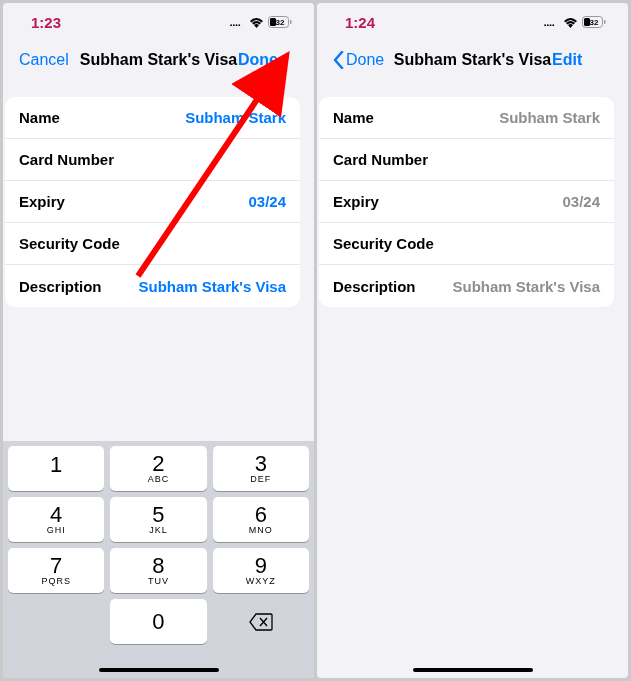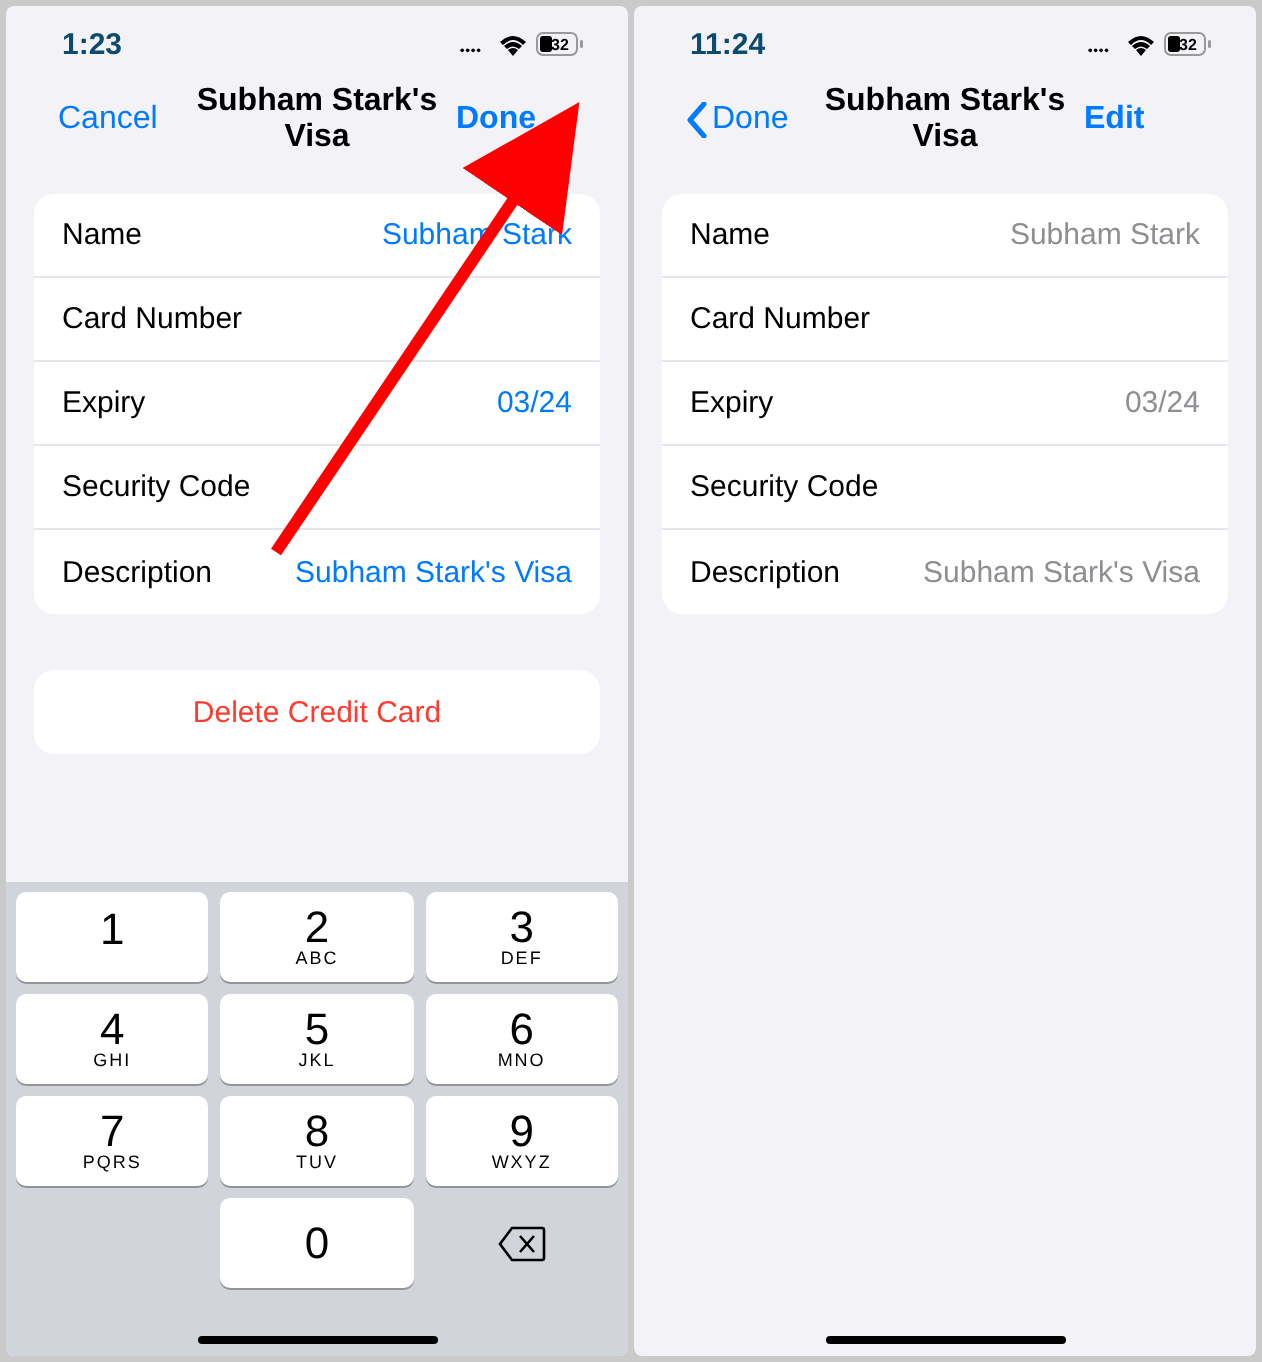--- a/index.html
+++ b/index.html
@@ -24,40 +24,40 @@
     flex-direction: column;
   }
   .status-bar {
     height: 38px;
     display: flex;
     justify-content: space-between;
     align-items: center;
     padding: 0 22px 0 28px;
     font-size: 15px;
     font-weight: 600;
-    color: #0c4a6e;
+    color: #be185d;
   }
   .status-right { display: flex; align-items: center; gap: 4px; }
   .nav {
     height: 38px;
     display: flex;
     align-items: center;
     justify-content: space-between;
-    padding: 0 26px;
+    padding: 0 16px;
   }
   .nav-left, .nav-right {
     color: #007aff;
     font-size: 16px;
     min-width: 60px;
   }
   .nav-left { text-align: left; display:flex; align-items:center; gap:2px; }
   .nav-right { text-align: left; font-weight: 600; }
   .nav-right.regular { font-weight: 700; }
   .nav-title { font-size: 16px; font-weight: 600; color: #000; flex:1; text-align:center; }
-  .content { padding: 18px 14px 0 14px; flex:1; }
+  .content { padding: 18px 14px 0 2px; flex:1;font-weight:bold; }
   .group {
     background: #fff;
     border-radius: 10px;
     overflow: hidden;
   }
   .row {
     display: flex;
     align-items: center;
     justify-content: space-between;
     padding: 0 14px;
@@ -168,23 +168,20 @@
       </div>
       <div class="row">
         <span class="row-label">Security Code</span>
         <span class="row-value"></span>
       </div>
       <div class="row">
         <span class="row-label">Description</span>
         <span class="row-value">Subham Stark's Visa</span>
       </div>
     </div>
-    <div class="delete-group">
-      <span>Delete Credit Card</span>
-    </div>
   </div>
 
   <div class="keypad">
     <div class="key-row">
       <div class="key">
           <span class="key-num">1</span>
           <span class="key-sub" style="height:9px;"></span>
         </div>
       <div class="key">
           <span class="key-num">2</span>
@@ -245,21 +242,21 @@
       <marker id="ah" markerWidth="10" markerHeight="10" refX="8" refY="5" orient="auto">
         <path d="M0 0 L10 5 L0 10 Z" fill="#ff0000"></path>
       </marker>
     </defs>
     <line x1="15" y1="225" x2="160" y2="10" stroke="#ff0000" stroke-width="6" marker-end="url(#ah)"></line>
   </svg>
 </div>
 
 <div class="phone">
   <div class="status-bar">
-    <span>11:24</span>
+    <span>1:24</span>
     <span class="status-right">
       <svg width="16" height="10" viewBox="0 0 17 11">
           <circle cx="2" cy="9" r="1" fill="#000"></circle>
           <circle cx="5" cy="9" r="1" fill="#000"></circle>
           <circle cx="8" cy="9" r="1" fill="#000"></circle>
           <circle cx="11" cy="9" r="1" fill="#000"></circle>
         </svg>
       <svg width="15" height="11" viewBox="0 0 15 11">
           <path d="M7.5 11 L5 8 Q7.5 6 10 8 Z M3 6 Q7.5 2 12 6 L10.5 7.5 Q7.5 5 4.5 7.5 Z M1 4 Q7.5 -2 14 4 L12.5 5.5 Q7.5 0.5 2.5 5.5 Z" fill="#000"></path>
         </svg>

